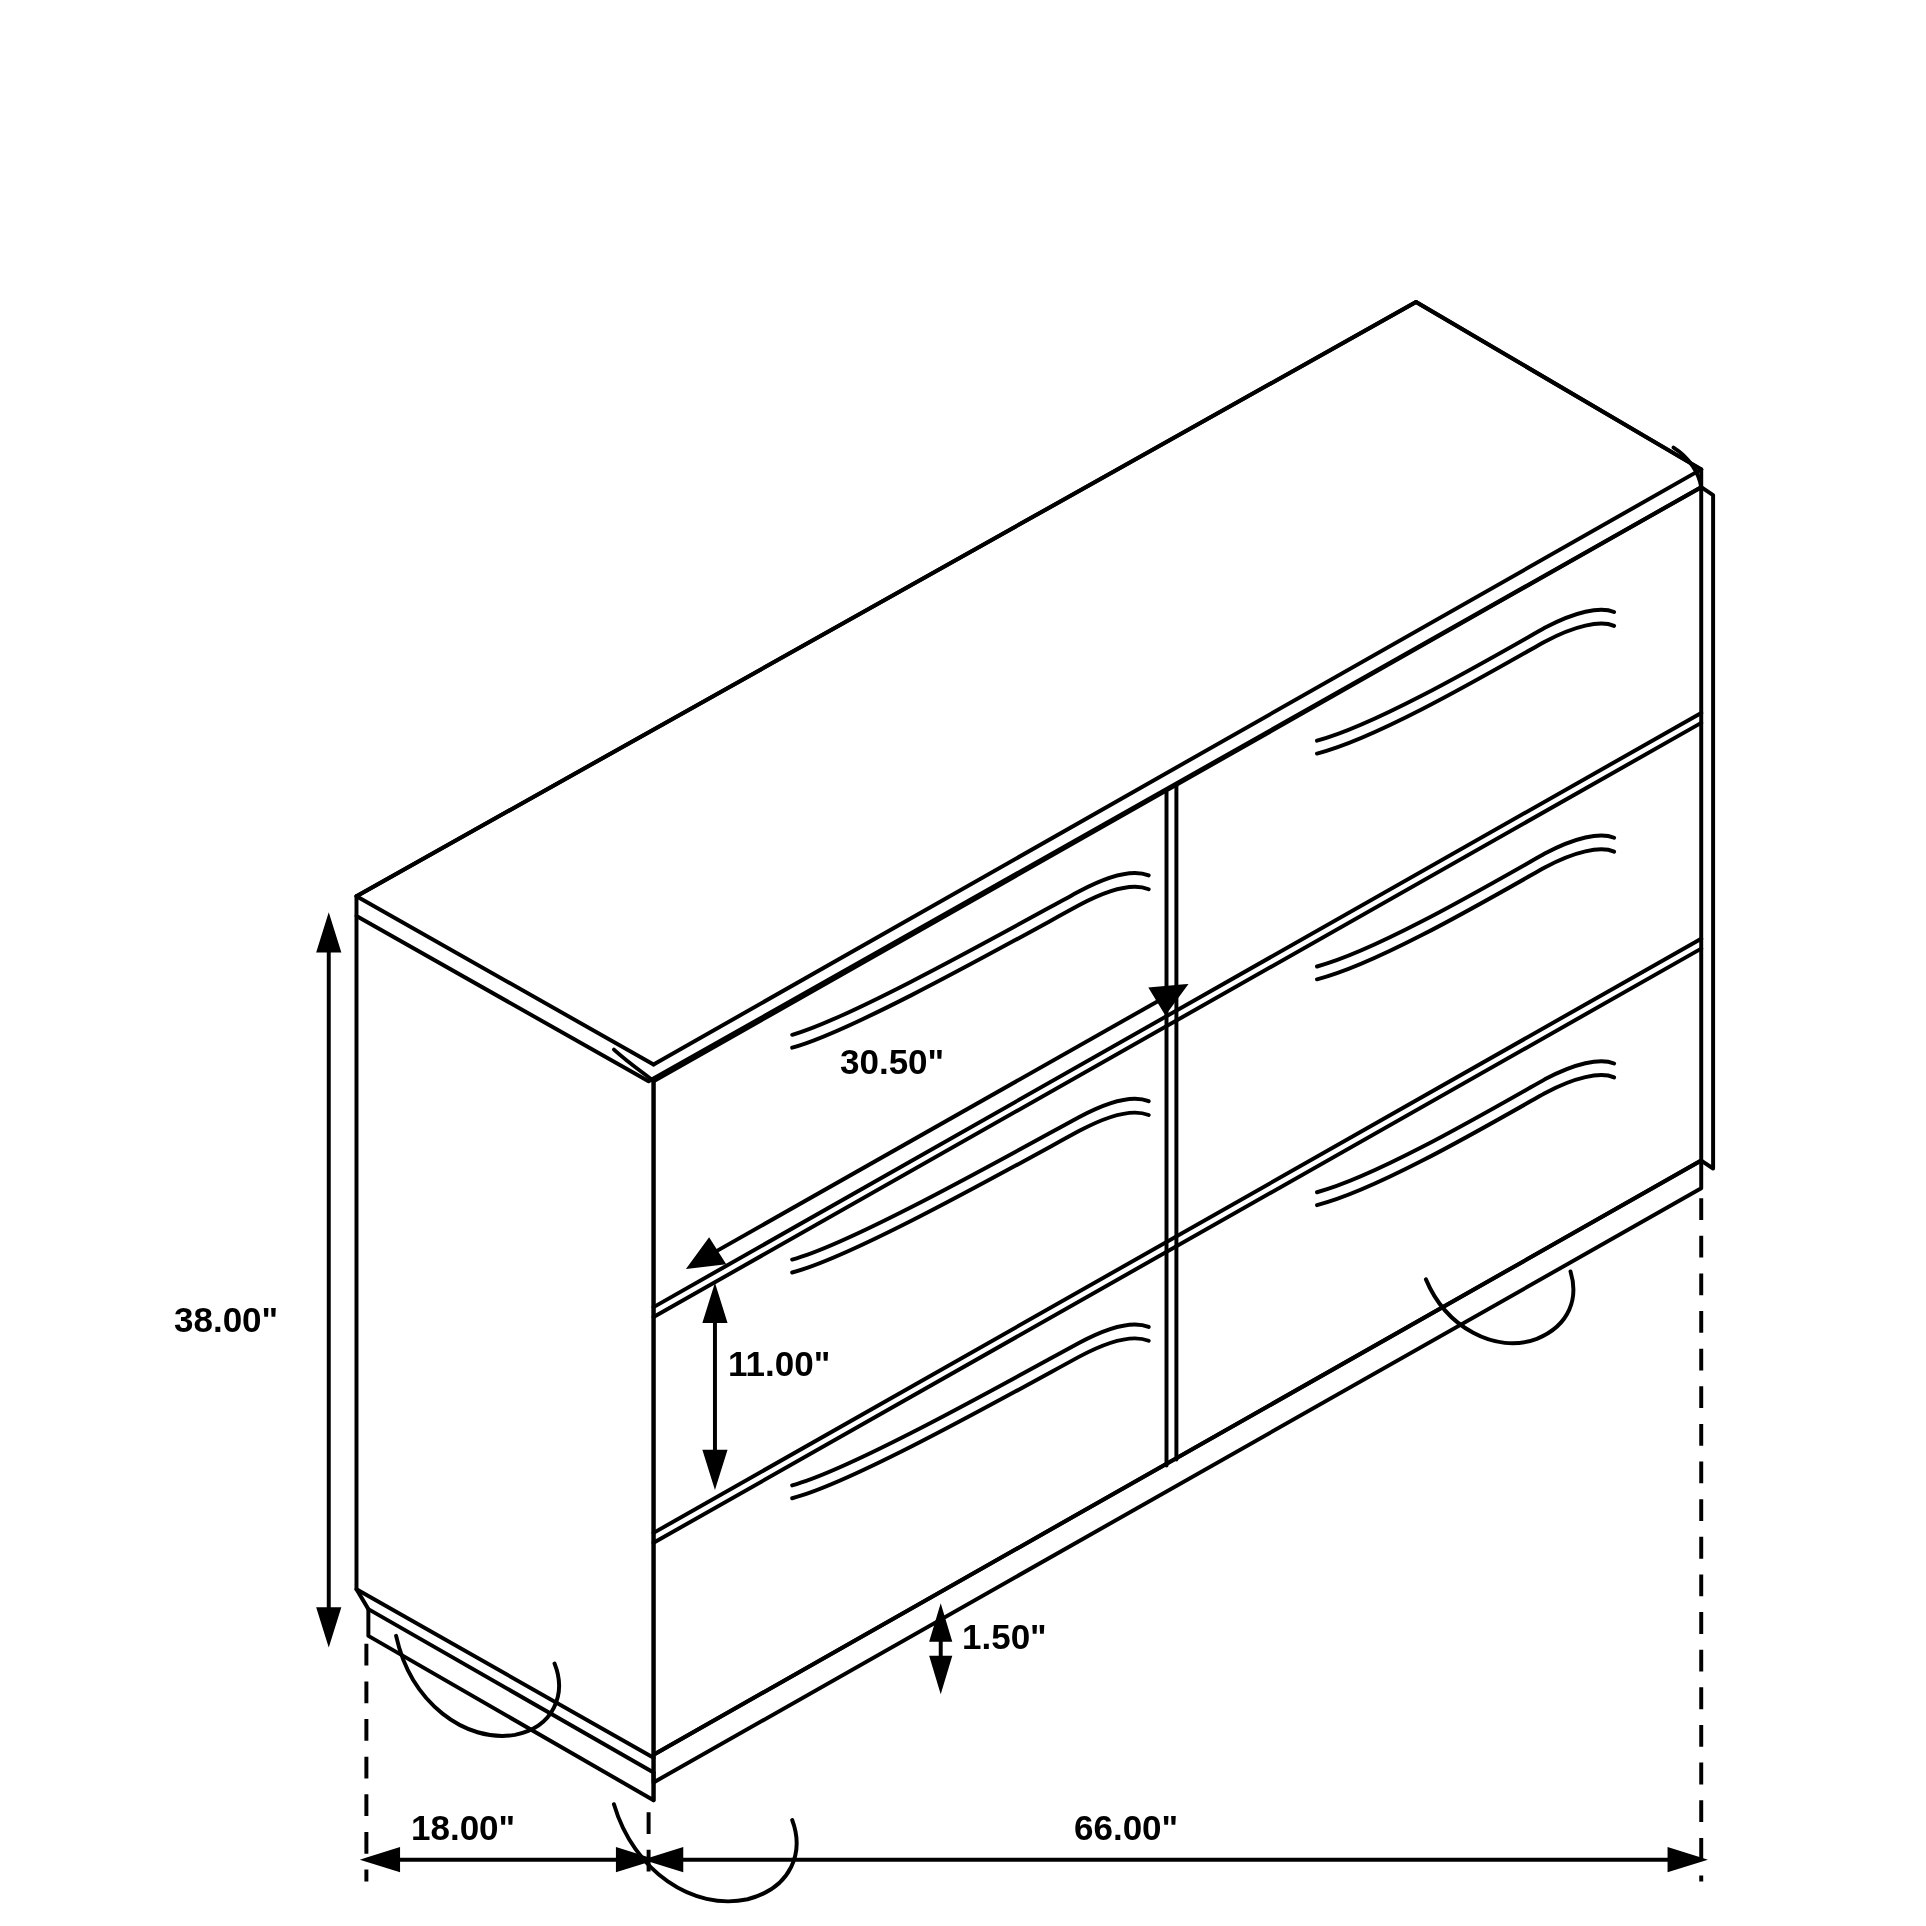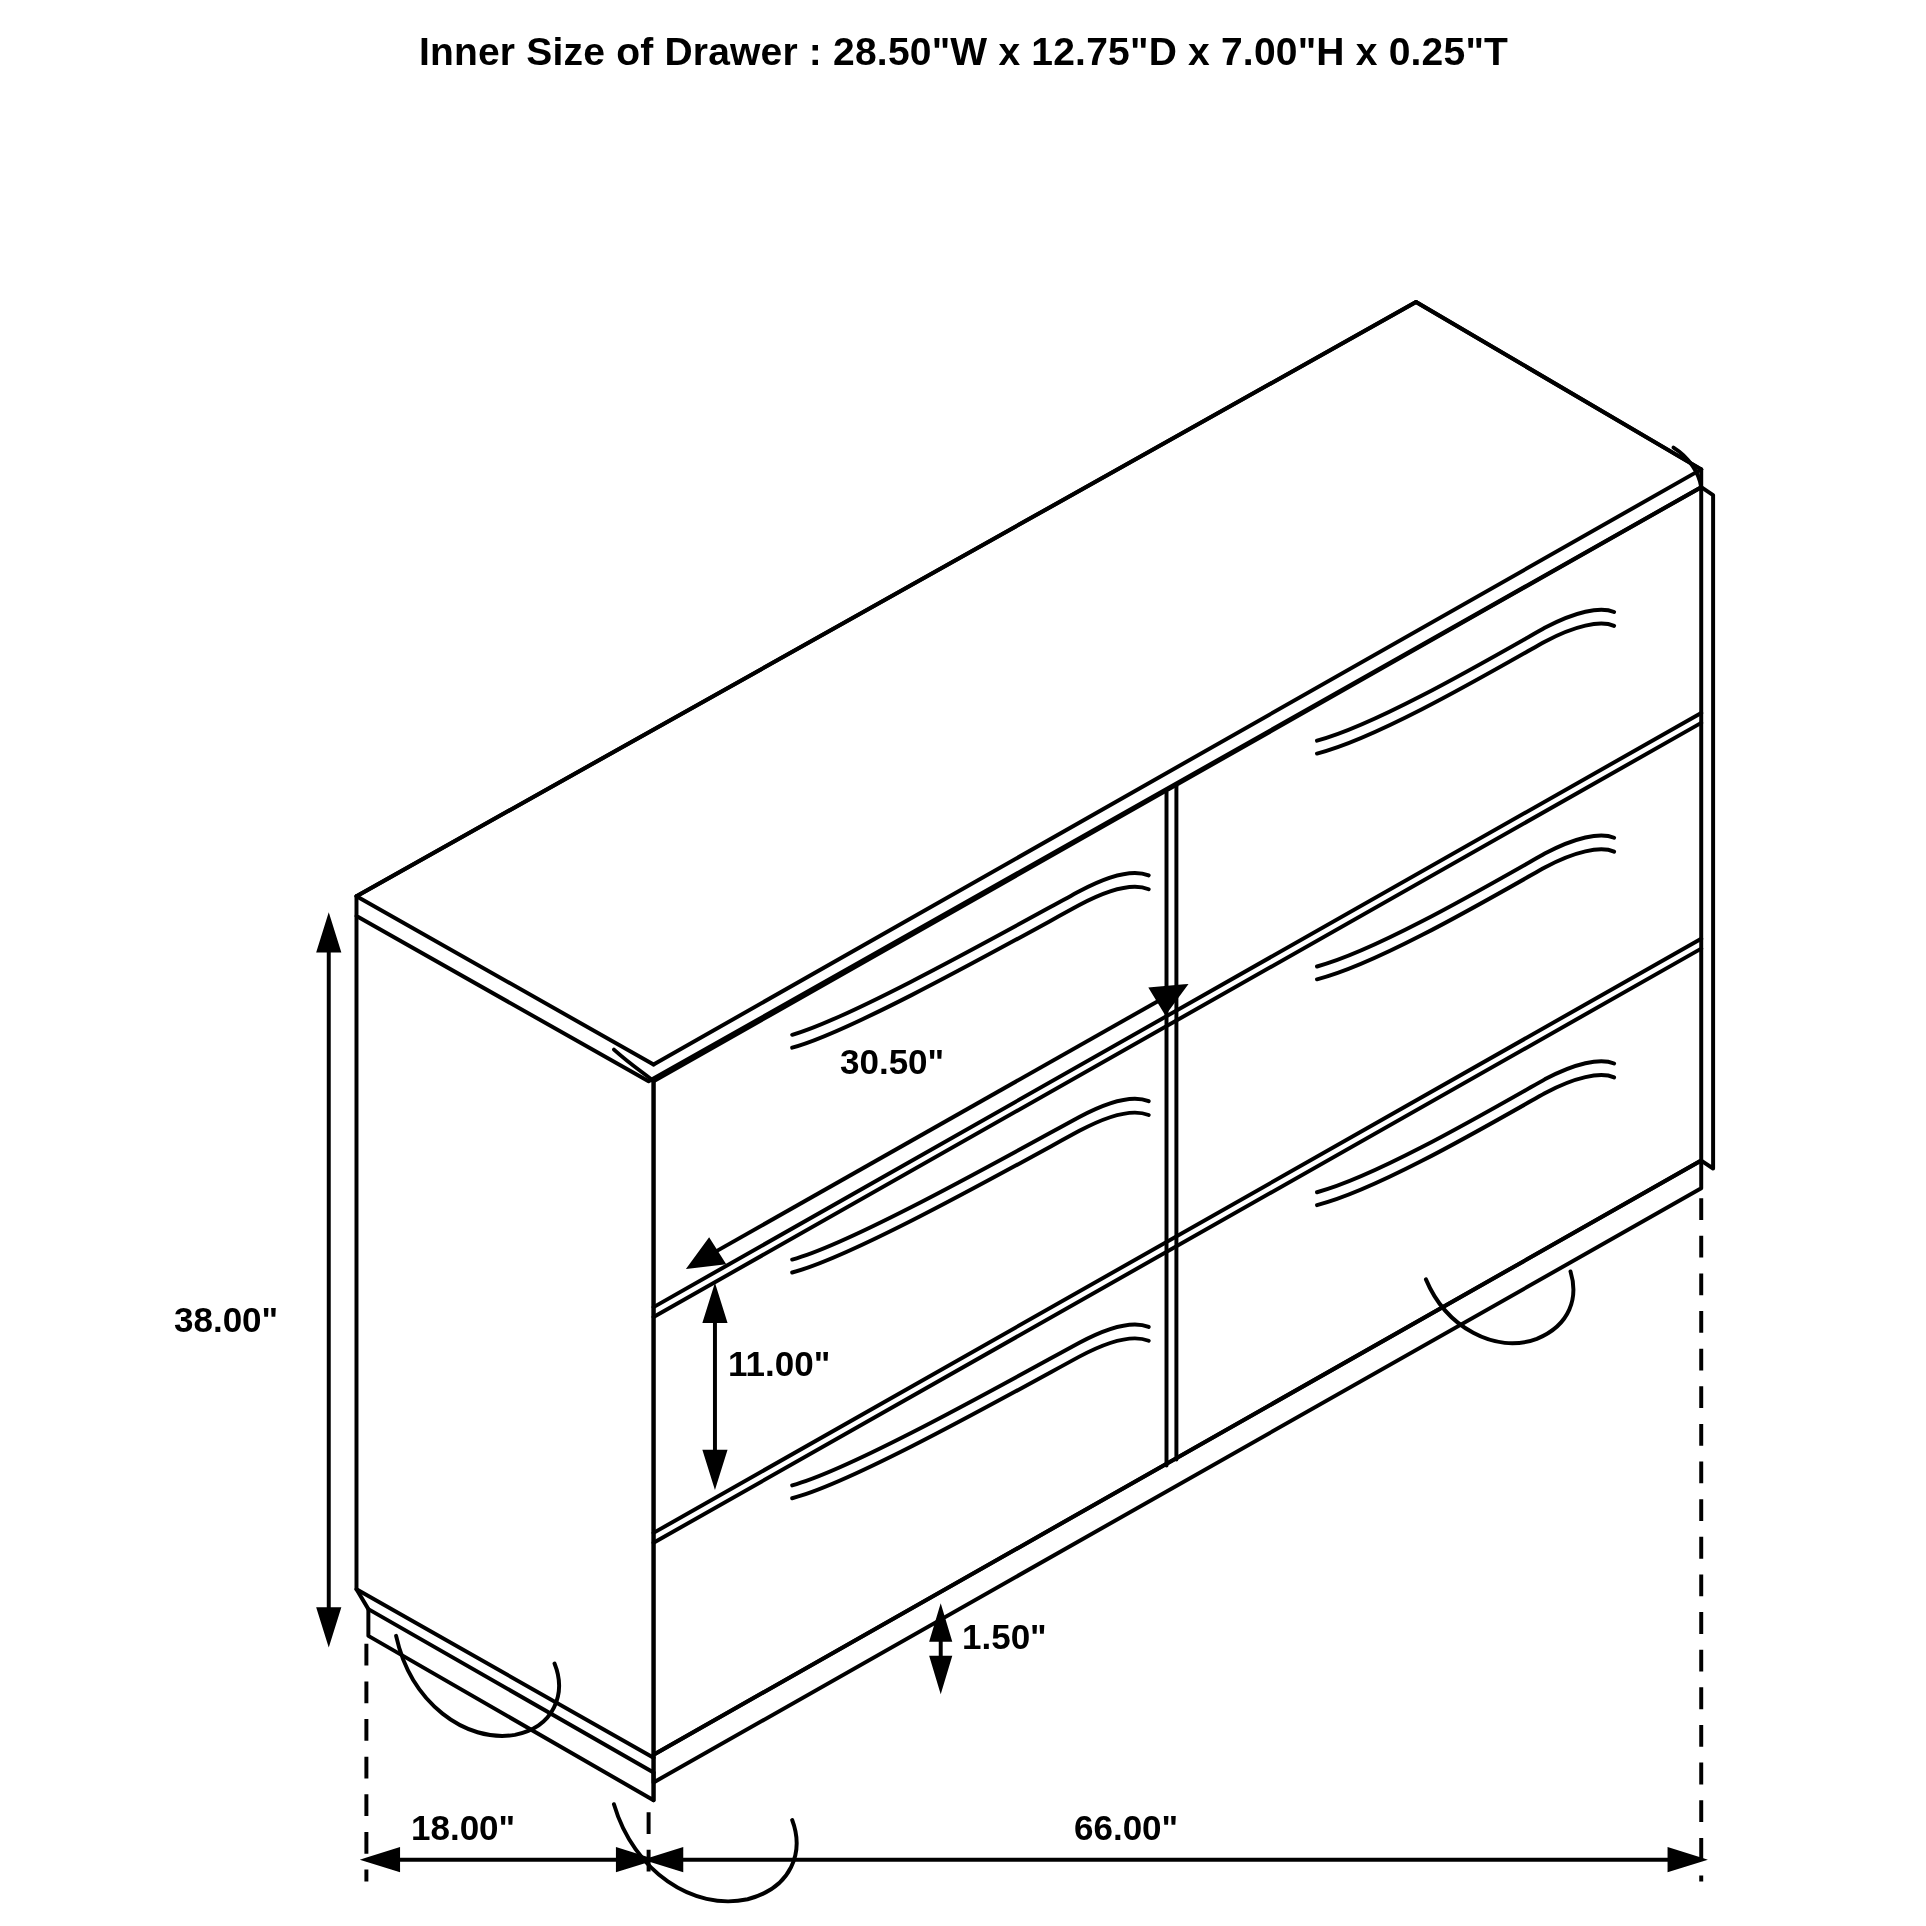--- a/index.html
+++ b/index.html
@@ -44,21 +44,20 @@
     font-weight: bold;
     color: #000000;
     white-space: nowrap;
   }
 </style>
 </head>
 <body>
 
 <div id="stage">
 
-  <div class="title">Inner Size of Drawer : 28.50"W x 12.75"D x 7.00"H x 0.25"T</div>
 
   <svg class="diagram" viewBox="0 0 1946 1946">
     <g fill="none" stroke="#000000" stroke-width="4" stroke-linejoin="round" stroke-linecap="round">
 
       <path d="M 1430,305 L 1718,474 L 1718,492 L 655,1092 L 360,925 L 360,905 Z"></path>
       <path d="M 360,905 L 1430,305"></path>
       <path d="M 1430,305 L 1718,474"></path>
       <path d="M 1718,474 L 660,1075"></path>
       <path d="M 660,1075 L 360,905"></path>
 

